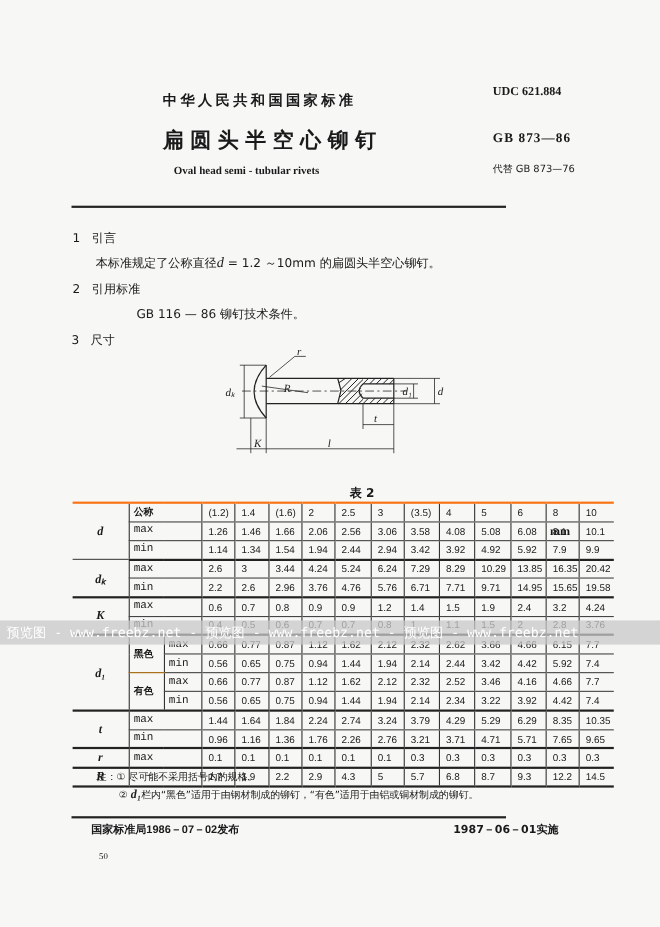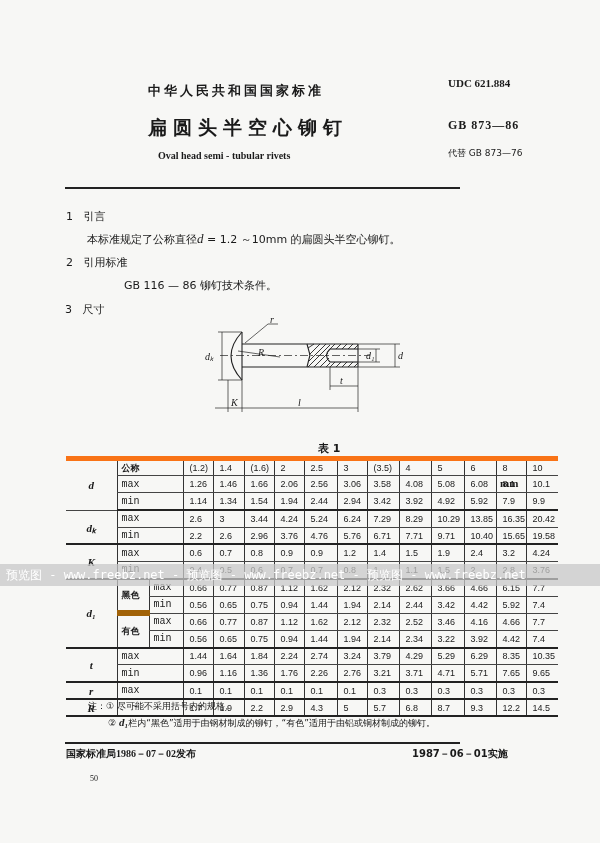--- a/index.html
+++ b/index.html
@@ -18,27 +18,27 @@
   .para { font-family: "DejaVu Sans", sans-serif; font-size: 11px; }
   .para i { font-family: "Liberation Serif", serif; font-style: italic; font-size: 13px; }
   .table-caption { left: 318px; top: 441px; font-family: "DejaVu Sans", sans-serif; font-weight: bold; font-size: 11px; }
   .table-unit { left: 500px; top: 441px; font-family: "Liberation Serif", serif; font-weight: bold; font-size: 11px; margin-top: 36px; }
   table.dims { position: absolute; left: 66px; top: 456px; border-collapse: collapse; font-family: "Liberation Sans", sans-serif; font-size: 9px; }
   table.dims td { border-left: 1px solid #333; border-bottom: 1px solid #444; height: 17.2px; padding: 0 0 0 6px; white-space: nowrap; }
   table.dims td.lbl { border-left: none; text-align: center; font-family: "Liberation Serif", serif; font-style: italic; font-weight: bold; font-size: 11px; padding: 0; }
   table.dims td.sub { text-align: left; padding-left: 4px; font-family: "DejaVu Sans", sans-serif; font-weight: bold; font-size: 9px; }
   table.dims td.kind { font-family: "Liberation Mono", monospace; font-weight: normal; font-size: 10px; padding-left: 4px; }
   table.dims tr.grp td { border-bottom: 2px solid #222; }
-  table.dims tr.top td { border-top: 5px solid #f97316; }
+  table.dims tr.top td { border-top: 2px solid #f97316; }
   table.dims td.lbl.grp2 { border-bottom: 2px solid #222; }
   .watermark { left: 0; top: 564px; width: 600px; height: 22px; background: rgba(200,200,200,0.75); color: #fff; font-family: "DejaVu Sans Mono", monospace; font-size: 12px; line-height: 22px; white-space: nowrap; overflow: hidden; padding-left: 6px; }
   .notes { font-family: "DejaVu Sans", sans-serif; font-size: 9px; }
   .notes i { font-family: "Liberation Serif", serif; font-style: italic; font-weight: bold; font-size: 11px; }
   .footer-rule { left: 65px; top: 742px; width: 395px; border-top: 2px solid #222; }
-  .footer-left { left: 66px; top: 747px; font-family: Liberation Serif, serif; font-weight: bold; font-size: 10px; }
+  .footer-left { left: 83px; top: 747px; font-family: Liberation Sans, sans-serif; font-weight: bold; font-size: 10px; }
   .footer-right { left: 412px; top: 747px; font-family: "DejaVu Sans", sans-serif; font-weight: bold; font-size: 10px; }
   .page-no { left: 90px; top: 774px; font-family: "Liberation Serif", serif; font-size: 8px; }
 </style>
 </head>
 <body>
 
 <div class="abs hdr-org">中华人民共和国国家标准</div>
 <div class="abs hdr-udc">UDC 621.884</div>
 <div class="abs hdr-title">扁圆头半空心铆钉</div>
 <div class="abs hdr-gb">GB 873—86</div>
@@ -128,21 +128,21 @@
     <text x="68" y="38">R</text>
     <text x="15" y="42">dₖ</text>
     <text x="176" y="41">d₁</text>
     <text x="208" y="41">d</text>
     <text x="150" y="66">t</text>
     <text x="41" y="88">K</text>
     <text x="108" y="88">l</text>
   </g>
 </svg>
 
-<div class="abs table-caption">表 1</div>
+<div class="abs table-caption">表 2</div>
 <div class="abs table-unit">mm</div>
 
 <table class="dims">
   <colgroup>
     <col style="width:51px">
       <col style="width:32px">
       <col style="width:34px">
     <col style="width:30px">
       <col style="width:31px">
       <col style="width:30px">
@@ -223,21 +223,21 @@
     <td class="kind" colspan="2">min</td>
     <td>2.2</td>
         <td>2.6</td>
         <td>2.96</td>
         <td>3.76</td>
         <td>4.76</td>
         <td>5.76</td>
         <td>6.71</td>
         <td>7.71</td>
         <td>9.71</td>
-        <td>10.40</td>
+        <td>14.95</td>
         <td>15.65</td>
         <td>19.58</td>
   </tr>
   <tr>
     <td class="lbl grp2" rowspan="2">K</td>
     <td class="kind" colspan="2">max</td>
     <td>0.6</td>
         <td>0.7</td>
         <td>0.8</td>
         <td>0.9</td>
@@ -260,21 +260,21 @@
         <td>0.8</td>
         <td>1</td>
         <td>1.1</td>
         <td>1.5</td>
         <td>2</td>
         <td>2.8</td>
         <td>3.76</td>
   </tr>
   <tr>
     <td class="lbl grp2" rowspan="4">d₁</td>
-    <td class="sub" rowspan="2" style="border-bottom:6px solid #a16207;">黑色</td>
+    <td class="sub" rowspan="2" style="border-bottom:1px solid #a16207;">黑色</td>
     <td class="kind">max</td>
     <td>0.66</td>
         <td>0.77</td>
         <td>0.87</td>
         <td>1.12</td>
         <td>1.62</td>
         <td>2.12</td>
         <td>2.32</td>
         <td>2.62</td>
         <td>3.66</td>

